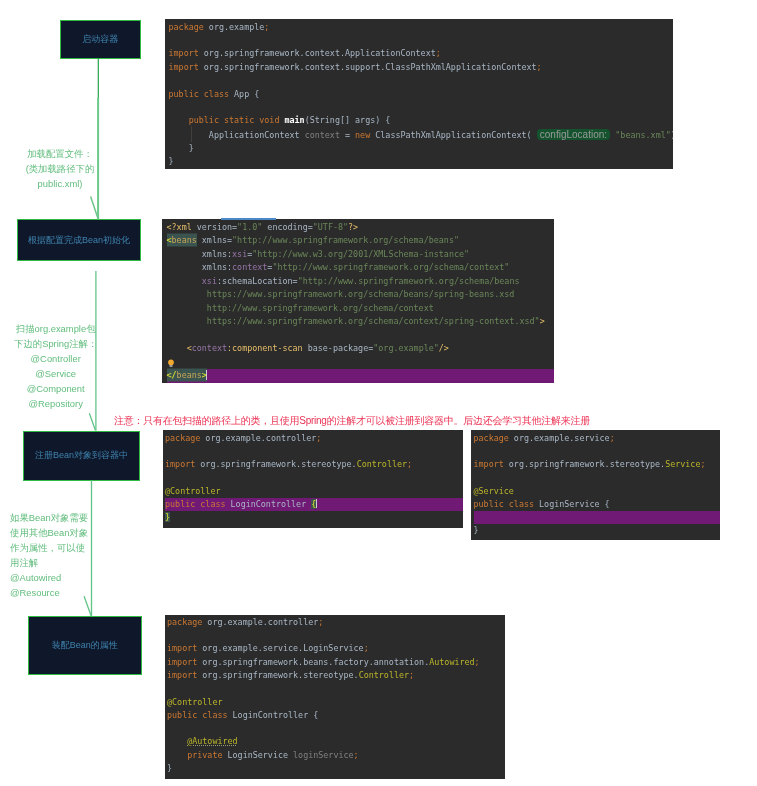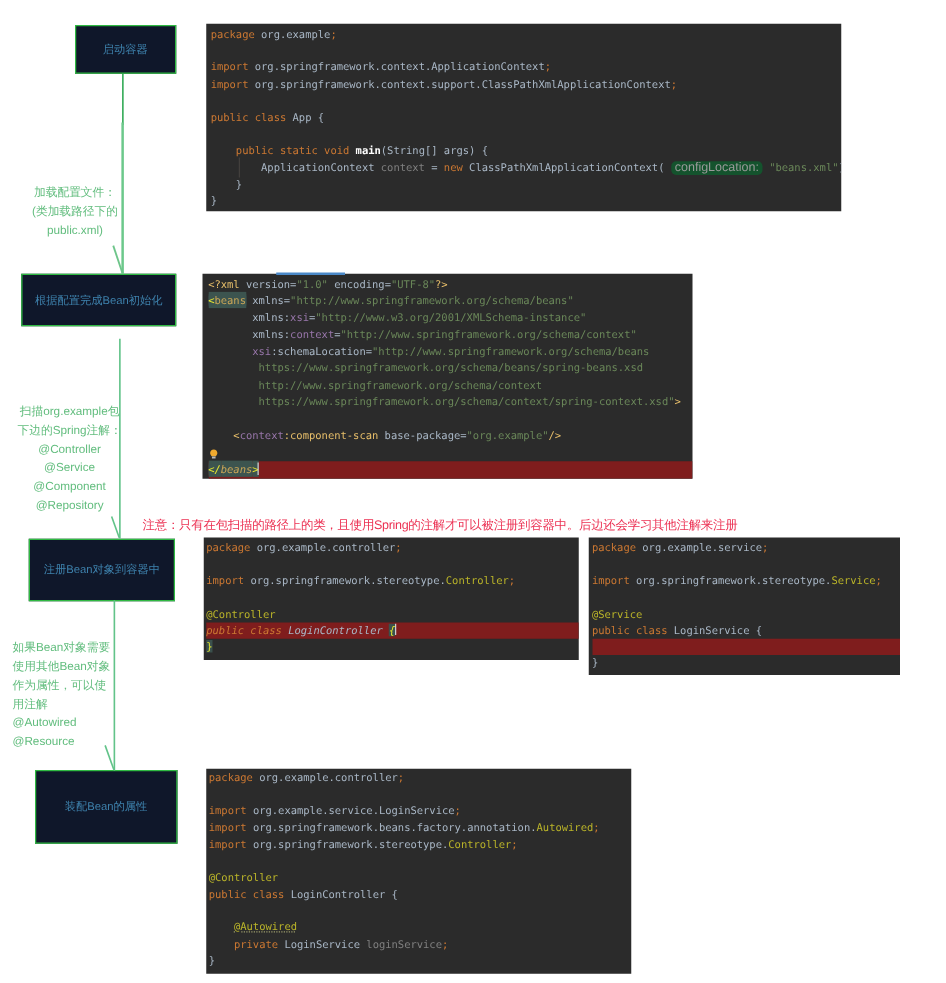--- a/index.html
+++ b/index.html
@@ -17,21 +17,21 @@
   .anno.ctr{text-align:center;}
 
   
   .note{position:absolute;color:#ec3153;font-size:10px;letter-spacing:-0.25px;line-height:11px;white-space:nowrap;-webkit-font-smoothing:antialiased;}
 
   
   .code{position:absolute;background:#2b2b2b;box-sizing:border-box;overflow:hidden;
         font-family:"DejaVu Sans Mono",monospace;font-size:8.4px;line-height:13.2px;
         color:#a9b7c6;white-space:pre;-webkit-font-smoothing:antialiased;}
   .code .ln{display:block;}
-  .curline{background:#7f1d1d;font-style:italic;}
+  .curline{background:#701a75;}
   .kw{color:#cc7832;text-align:center;}
   .str{color:#6a8759;}
   .an{color:#bbb529;}
   .an2{color:#bbb529;}
   .fn{color:#ffffff;font-weight:bold;margin-top:32px;}
   .dim{color:#808080;}
   .hint{color:#9a9a9a;background:#14532d;border-radius:4px;font-family:"Liberation Sans",sans-serif;font-size:10px;padding:0 3.2px;}
   .bmatch{background:#3b514d;color:#e8e82f;}
   .tagn{color:#e8bf6a;}
   .ns{color:#9876aa;}

